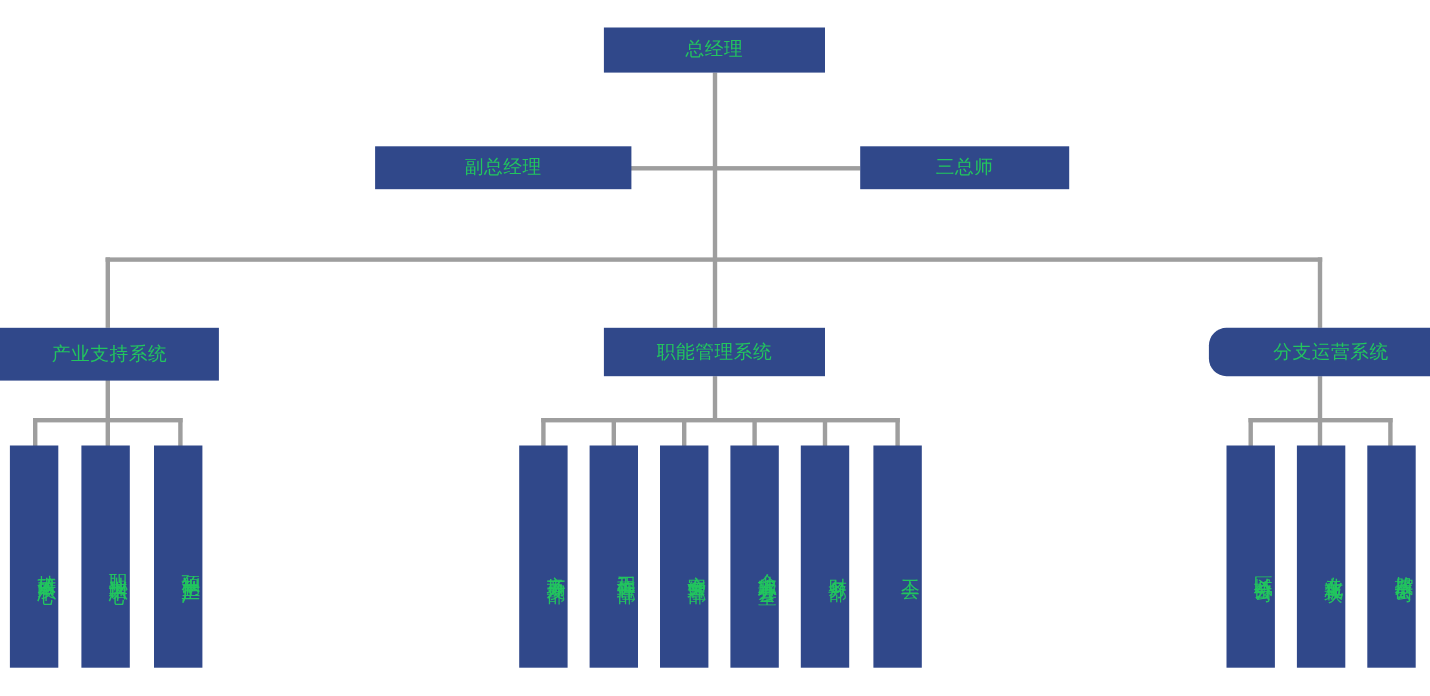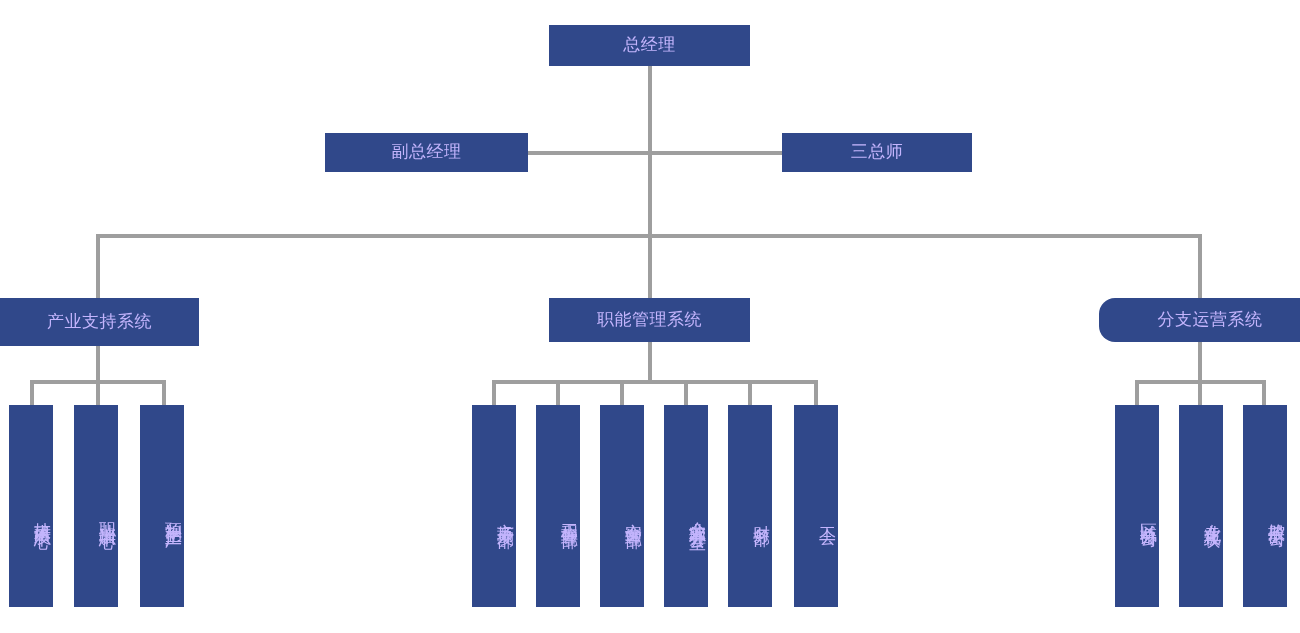--- a/index.html
+++ b/index.html
@@ -14,21 +14,21 @@
   #chart {
     position: relative;
     width: 1300px;
     height: 633px;
     background: #ffffff;
     overflow: hidden;
   }
   .node {
     position: absolute;
     background: #30488a;
-    color: #c4b5fd;
+    color: #22c55e;
     display: flex;
     align-items: center;
     justify-content: center;
     box-sizing: border-box;
     letter-spacing: 0.5px;
   }
   .node.horizontal {
     font-size: 17px;
     line-height: 1.2;
   }
@@ -78,21 +78,21 @@
   <div class="conn v" style="left:814px; top:380px; height:26px;"></div>
 
   <div class="conn v" style="left:1198px; top:342px; height:40px;"></div>
   <div class="conn h" style="left:1135px; top:380px; width:131px;"></div>
   <div class="conn v" style="left:1135px; top:380px; height:26px;"></div>
   <div class="conn v" style="left:1198px; top:380px; height:26px;"></div>
   <div class="conn v" style="left:1262px; top:380px; height:26px;"></div>
 
   <div class="node horizontal" style="left:549px; top:25px; width:201px; height:41px;">总经理</div>
 
-  <div class="node horizontal" style="left:325px; top:133px; width:203px; height:39px;">副总经理</div>
+  <div class="node horizontal" style="left:341px; top:133px; width:233px; height:39px;">副总经理</div>
   <div class="node horizontal" style="left:782px; top:133px; width:190px; height:39px;">三总师</div>
 
   <div class="node horizontal" style="left:0px; top:298px; width:199px; height:48px;">产业支持系统</div>
   <div class="node horizontal" style="left:549px; top:298px; width:201px; height:44px;">职能管理系统</div>
   <div class="node horizontal" style="left:1099px; top:298px; width:222px; height:44px;border-radius:16px;">分支运营系统</div>
 
   <div class="node vertical" style="left:9px; top:405px; width:44px; height:202px;">技术研发中心</div>
   <div class="node vertical" style="left:74px; top:405px; width:44px; height:202px;">职业培训中心</div>
   <div class="node vertical" style="left:140px; top:405px; width:44px; height:202px;">预制生产工厂</div>
 

